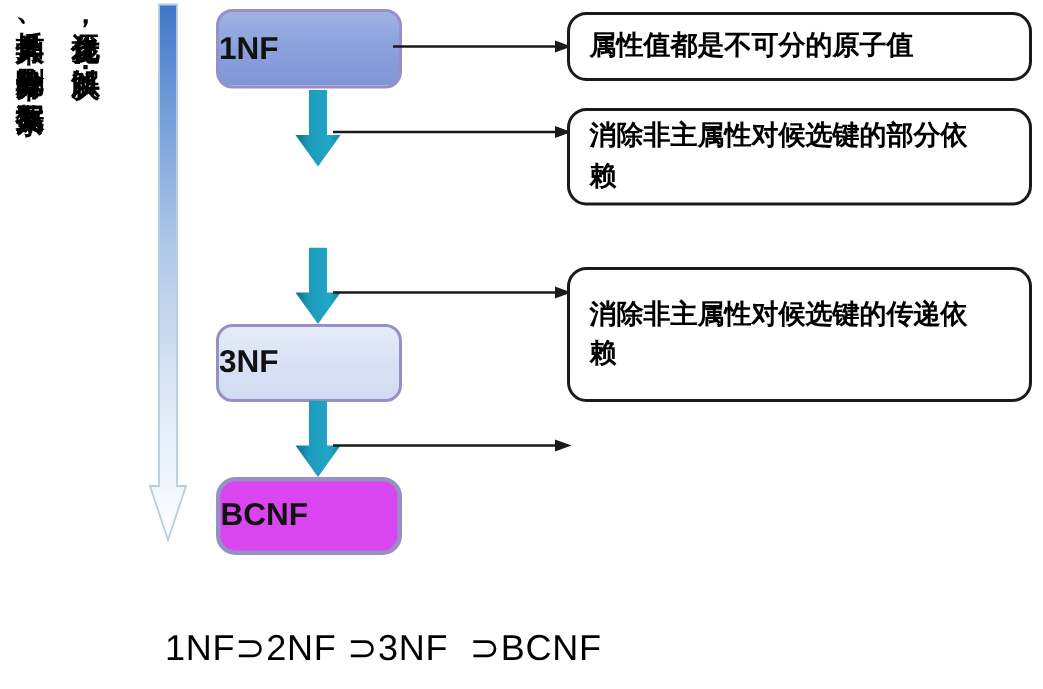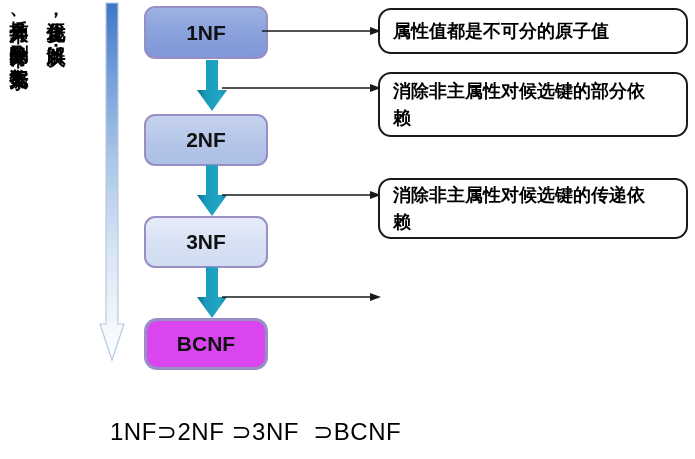--- a/index.html
+++ b/index.html
@@ -52,21 +52,21 @@
 
   
   .nf-box {
     position: absolute;
     left: 144px;
     width: 124px;
     border: 2px solid #9a8fc4;
     border-radius: 11px;
     display: flex;
     align-items: center;
-    justify-content: center;
+    justify-content: flex-start;
     font-size: 21px;
     font-weight: 700;
     color: #111111;
     box-sizing: border-box;
     font-family: "Liberation Sans", "DejaVu Sans", sans-serif;
   }
   #nf-box-0 {
     top: 6px;
     height: 53px;
     background: linear-gradient(180deg, #9fb2e2 0%, #8ba2dd 45%, #8097d8 100%);
@@ -123,21 +123,21 @@
     font-family: "DejaVu Sans", "Liberation Sans", sans-serif;
     font-size: 18px;
     font-weight: 700;
     color: #000000;
     line-height: 1.45;
     display: flex;
     align-items: center;
   }
   #desc-box-0 { top: 8px;   height: 46px; }
   #desc-box-1 { top: 72px;  height: 65px; }
-  #desc-box-2 { top: 178px; height: 61px; }
+  #desc-box-2 { top: 178px; height: 90px; }
   #desc-box-3 { top: 280px; height: 76px; }
 
   
   #formula {
     position: absolute;
     left: 110px;
     top: 418px;
     font-family: "Liberation Sans", "DejaVu Sans", sans-serif;
     font-size: 24px;
     font-weight: 400;
@@ -165,23 +165,20 @@
         <stop offset="100%" stop-color="#ffffff"></stop>
       </linearGradient>
     </defs>
     <polygon points="7,1 19,1 19,322 25,322 13,358 1,322 7,322" fill="url(#leftArrowGrad)" stroke="#b9cbe0" stroke-width="1.2"></polygon>
   </svg>
 
   <div class="nf-box" id="nf-box-0">
     <span>1NF</span>
   </div>
 
-  <div class="nf-box" id="nf-box-1">
-    <span>2NF</span>
-  </div>
 
   <div class="nf-box" id="nf-box-2">
     <span>3NF</span>
   </div>
 
   <div class="nf-box" id="nf-box-3">
     <span>BCNF</span>
   </div>
 
   <svg class="teal-arrow" id="teal-arrow-0" viewBox="0 0 32 52" preserveAspectRatio="none">

